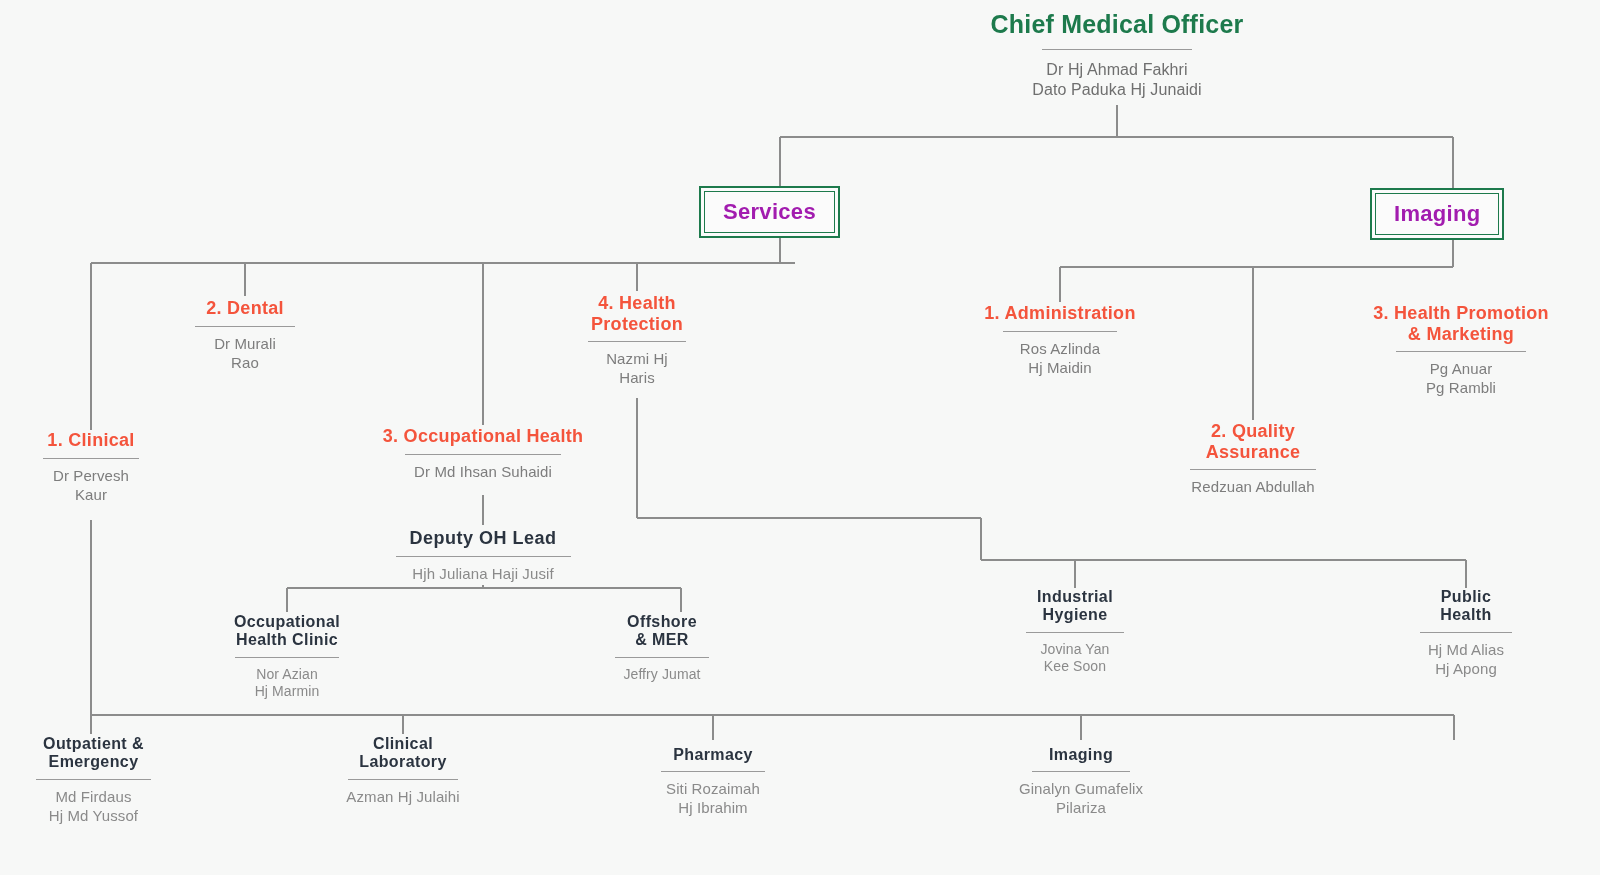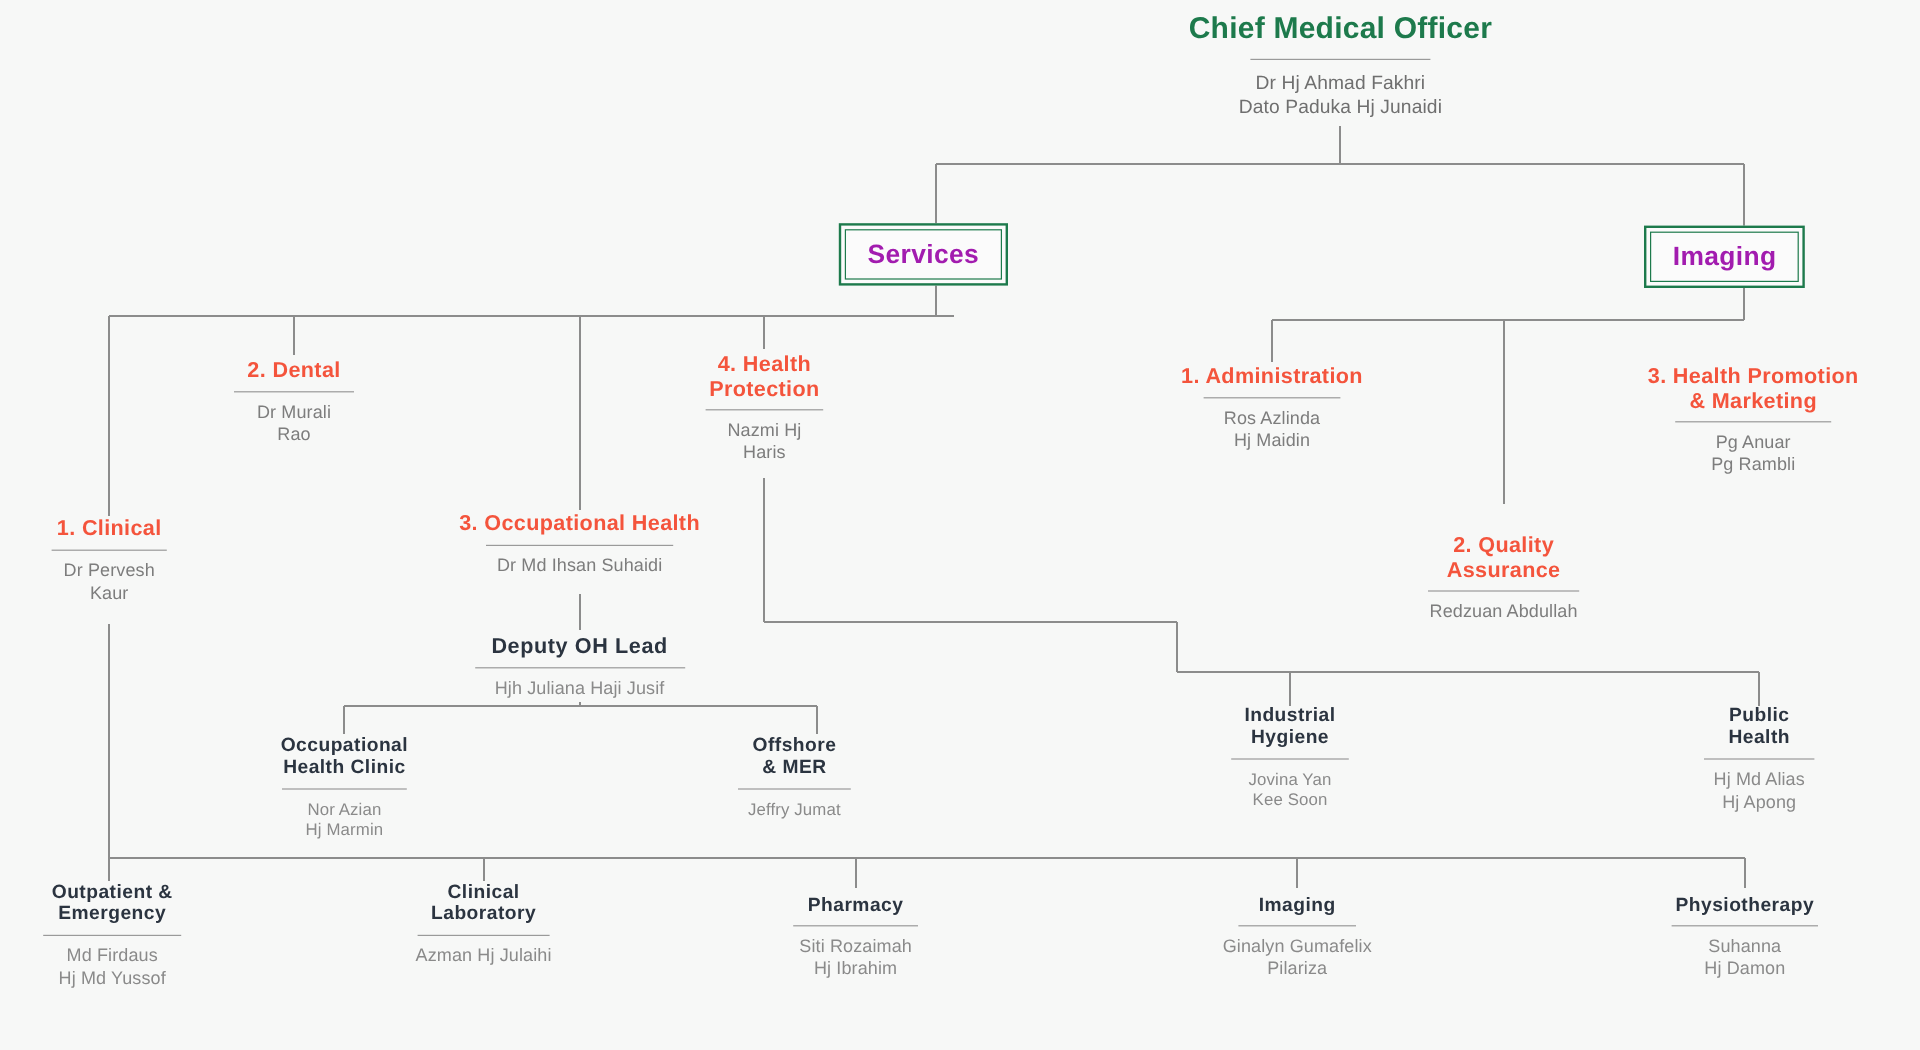--- a/index.html
+++ b/index.html
@@ -144,21 +144,21 @@
 Haris</div>
   </div>
 
   <div class="node unit" style="left:940px;top:303px;width:240px;">
     <div class="title">1. Administration</div>
     <div class="rule" style="width:114px;"></div>
     <div class="person">Ros Azlinda
 Hj Maidin</div>
   </div>
 
-  <div class="node unit" style="left:1153px;top:444px;width:200px;">
+  <div class="node unit" style="left:1153px;top:421px;width:200px;">
     <div class="title">2. Quality
 Assurance</div>
     <div class="rule" style="width:126px;"></div>
     <div class="person">Redzuan Abdullah</div>
   </div>
 
   <div class="node unit" style="left:1341px;top:303px;width:240px;">
     <div class="title">3. Health Promotion
 &amp; Marketing</div>
     <div class="rule" style="width:130px;"></div>
@@ -225,20 +225,14 @@
 Hj Ibrahim</div>
   </div>
 
   <div class="node sub" style="left:981px;top:746px;width:200px;">
     <div class="title">Imaging</div>
     <div class="rule" style="width:98px;"></div>
     <div class="person" style="font-size:15px;">Ginalyn Gumafelix
 Pilariza</div>
   </div>
 
-  <div class="node sub" style="left:1364px;top:746px;width:180px;">
-    <div class="title">Physiotherapy</div>
-    <div class="rule" style="width:122px;"></div>
-    <div class="person" style="font-size:15px;">Suhanna
-Hj Damon</div>
-  </div>
 
 </div>
 
 </body></html>

